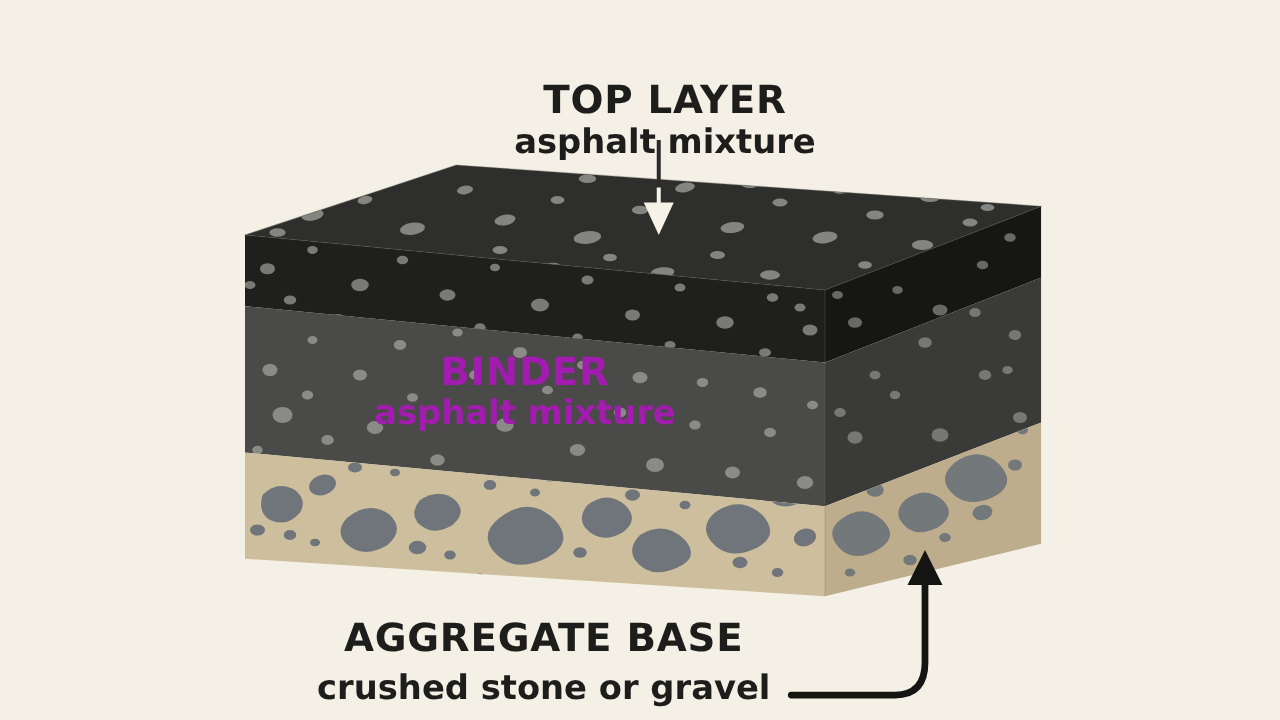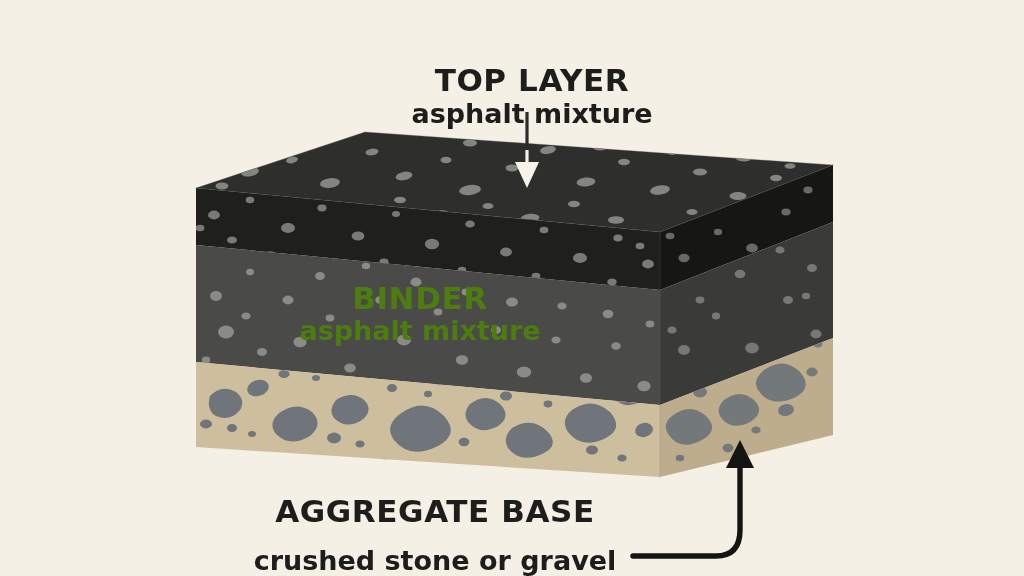--- a/index.html
+++ b/index.html
@@ -52,34 +52,34 @@
     margin-top: 24px;
   }
   #label-top-layer .ttl { font-size: 31px; }
   #label-top-layer .sub { font-size: 27px; margin-top: 2px; }
 
   
   #label-binder {
     left: 180px;
     top: 282px;
     width: 480px;
-    color: #4d7c0f;
+    color: #a21caf;
   }
   #label-binder .ttl { font-size: 31px; }
   #label-binder .sub { font-size: 27px; margin-top: 1px; }
 
   
   #label-aggregate-base {
     left: 140px;
     top: 495px;
     width: 590px;
     color: #1d1d1b;
   }
   #label-aggregate-base .ttl { font-size: 31px; }
-  #label-aggregate-base .sub { font-size: 27px; margin-top: 18px; }
+  #label-aggregate-base .sub { font-size: 27px; margin-top: 8px; }
 </style>
 </head>
 <body>
 
 <div id="stage">
 
   <svg class="scene" viewBox="0 0 1024 576">
     <defs>
 
       <filter id="grain" x="-10%" y="-10%" width="120%" height="120%">

